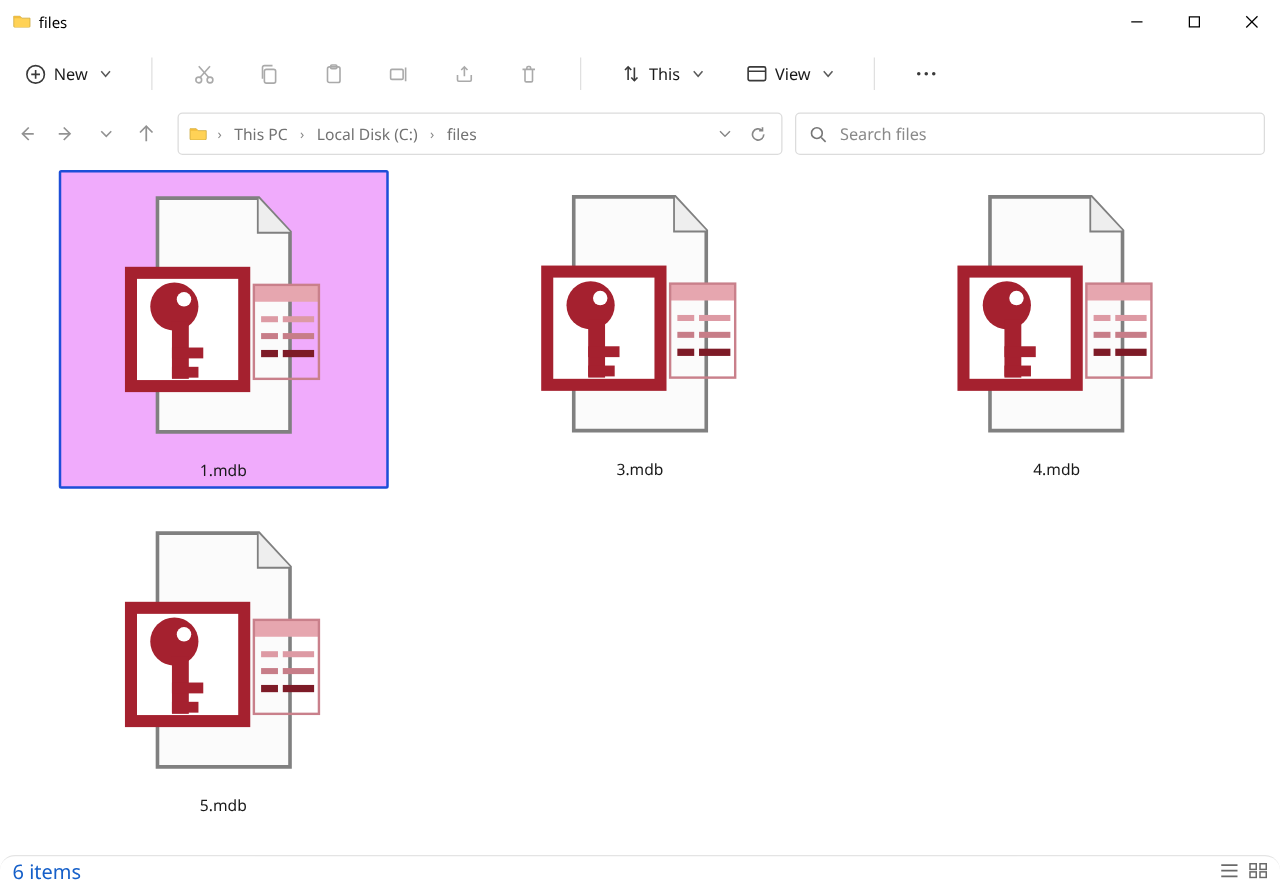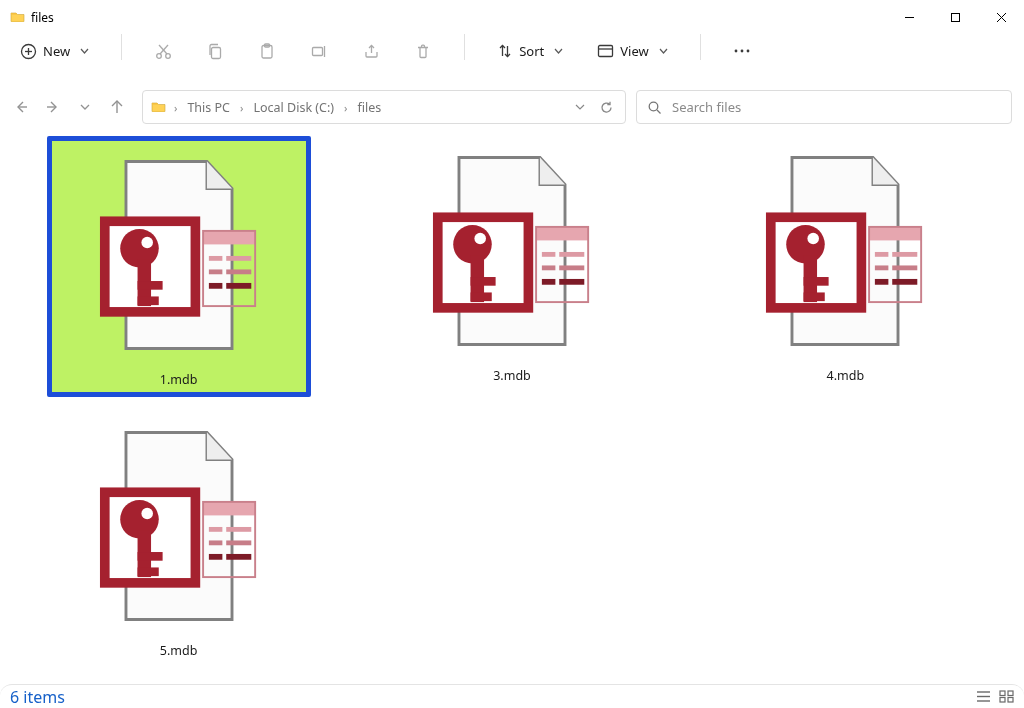--- a/index.html
+++ b/index.html
@@ -25,20 +25,21 @@
   .titlebar-title { font-size: 12px; color:#000; }
   .titlebar-spacer { flex:1; }
   .win-controls { display:flex; }
   .win-btn { width:46px; height:34px; display:flex; align-items:center; justify-content:center; }
   .win-btn svg { stroke:#000; }
 
   
   .toolbar {
     height: 50px;
     display:flex;
+    align-items:center;
     padding: 0 12px;
     gap: 18px;
   }
   .toolbar .sep { width:1px; height:26px; background:#e0e0e0; margin:0 6px; }
   .tool-btn {
     height:34px; min-width:34px; border-radius:4px;
     display:flex; align-items:center; justify-content:center;
     padding:0 8px; gap:6px; color:#5a5a5a;
   }
   .tool-btn.dim svg { opacity:.45; }
@@ -78,21 +79,21 @@
     justify-items:center;
     row-gap: 14px;
   }
   .item {
     width: 264px;
     display:flex; flex-direction:column; align-items:center;
     padding:4px 4px 4px 4px;
     border:1px solid transparent;
     border-radius:2px;
   }
-  .item.sel { border:5px solid #1d4ed8; background:#bef264; }
+  .item.sel { border:2px solid #1d4ed8; background:#f0abfc; }
   .iconwrap { width:160px; height:220px; position:relative; display:flex; align-items:center; justify-content:center;}
   .filelabel { margin-top:6px; font-size:12.5px; color:#1a1a1a; }
 
   
   .statusbar {
     height:24px; border-top:1px solid #e4e4e4;
     display:flex; align-items:center; padding:0 10px; font-size:16px;
     color:#1660c9;
     border-radius:12px;
   }
@@ -227,21 +228,21 @@
 
   <div class="sep"></div>
 
   <div class="tool-btn">
     <svg width="16" height="16" viewBox="0 0 16 16">
         <polyline points="3,5 5.5,2.5 8,5" fill="none" stroke="#3a3a3a" stroke-width="1.3"></polyline>
         <line x1="5.5" y1="2.5" x2="5.5" y2="13" stroke="#3a3a3a" stroke-width="1.3"></line>
         <polyline points="8,11 10.5,13.5 13,11" fill="none" stroke="#3a3a3a" stroke-width="1.3"></polyline>
         <line x1="10.5" y1="13.5" x2="10.5" y2="3" stroke="#3a3a3a" stroke-width="1.3"></line>
       </svg>
-    <span class="tool-text">Sort</span>
+    <span class="tool-text">This</span>
     <svg class="chev" width="9" height="9">
         <polyline points="1,2 4.5,6 8,2" fill="none" stroke="#5a5a5a" stroke-width="1.2"></polyline>
       </svg>
   </div>
 
   <div class="tool-btn">
     <svg width="17" height="15" viewBox="0 0 17 15">
         <rect x="1.5" y="1.5" width="14" height="11" rx="1.3" fill="none" stroke="#3a3a3a" stroke-width="1.3"></rect>
         <line x1="1.5" y1="5" x2="15.5" y2="5" stroke="#3a3a3a" stroke-width="1.3"></line>
       </svg>

